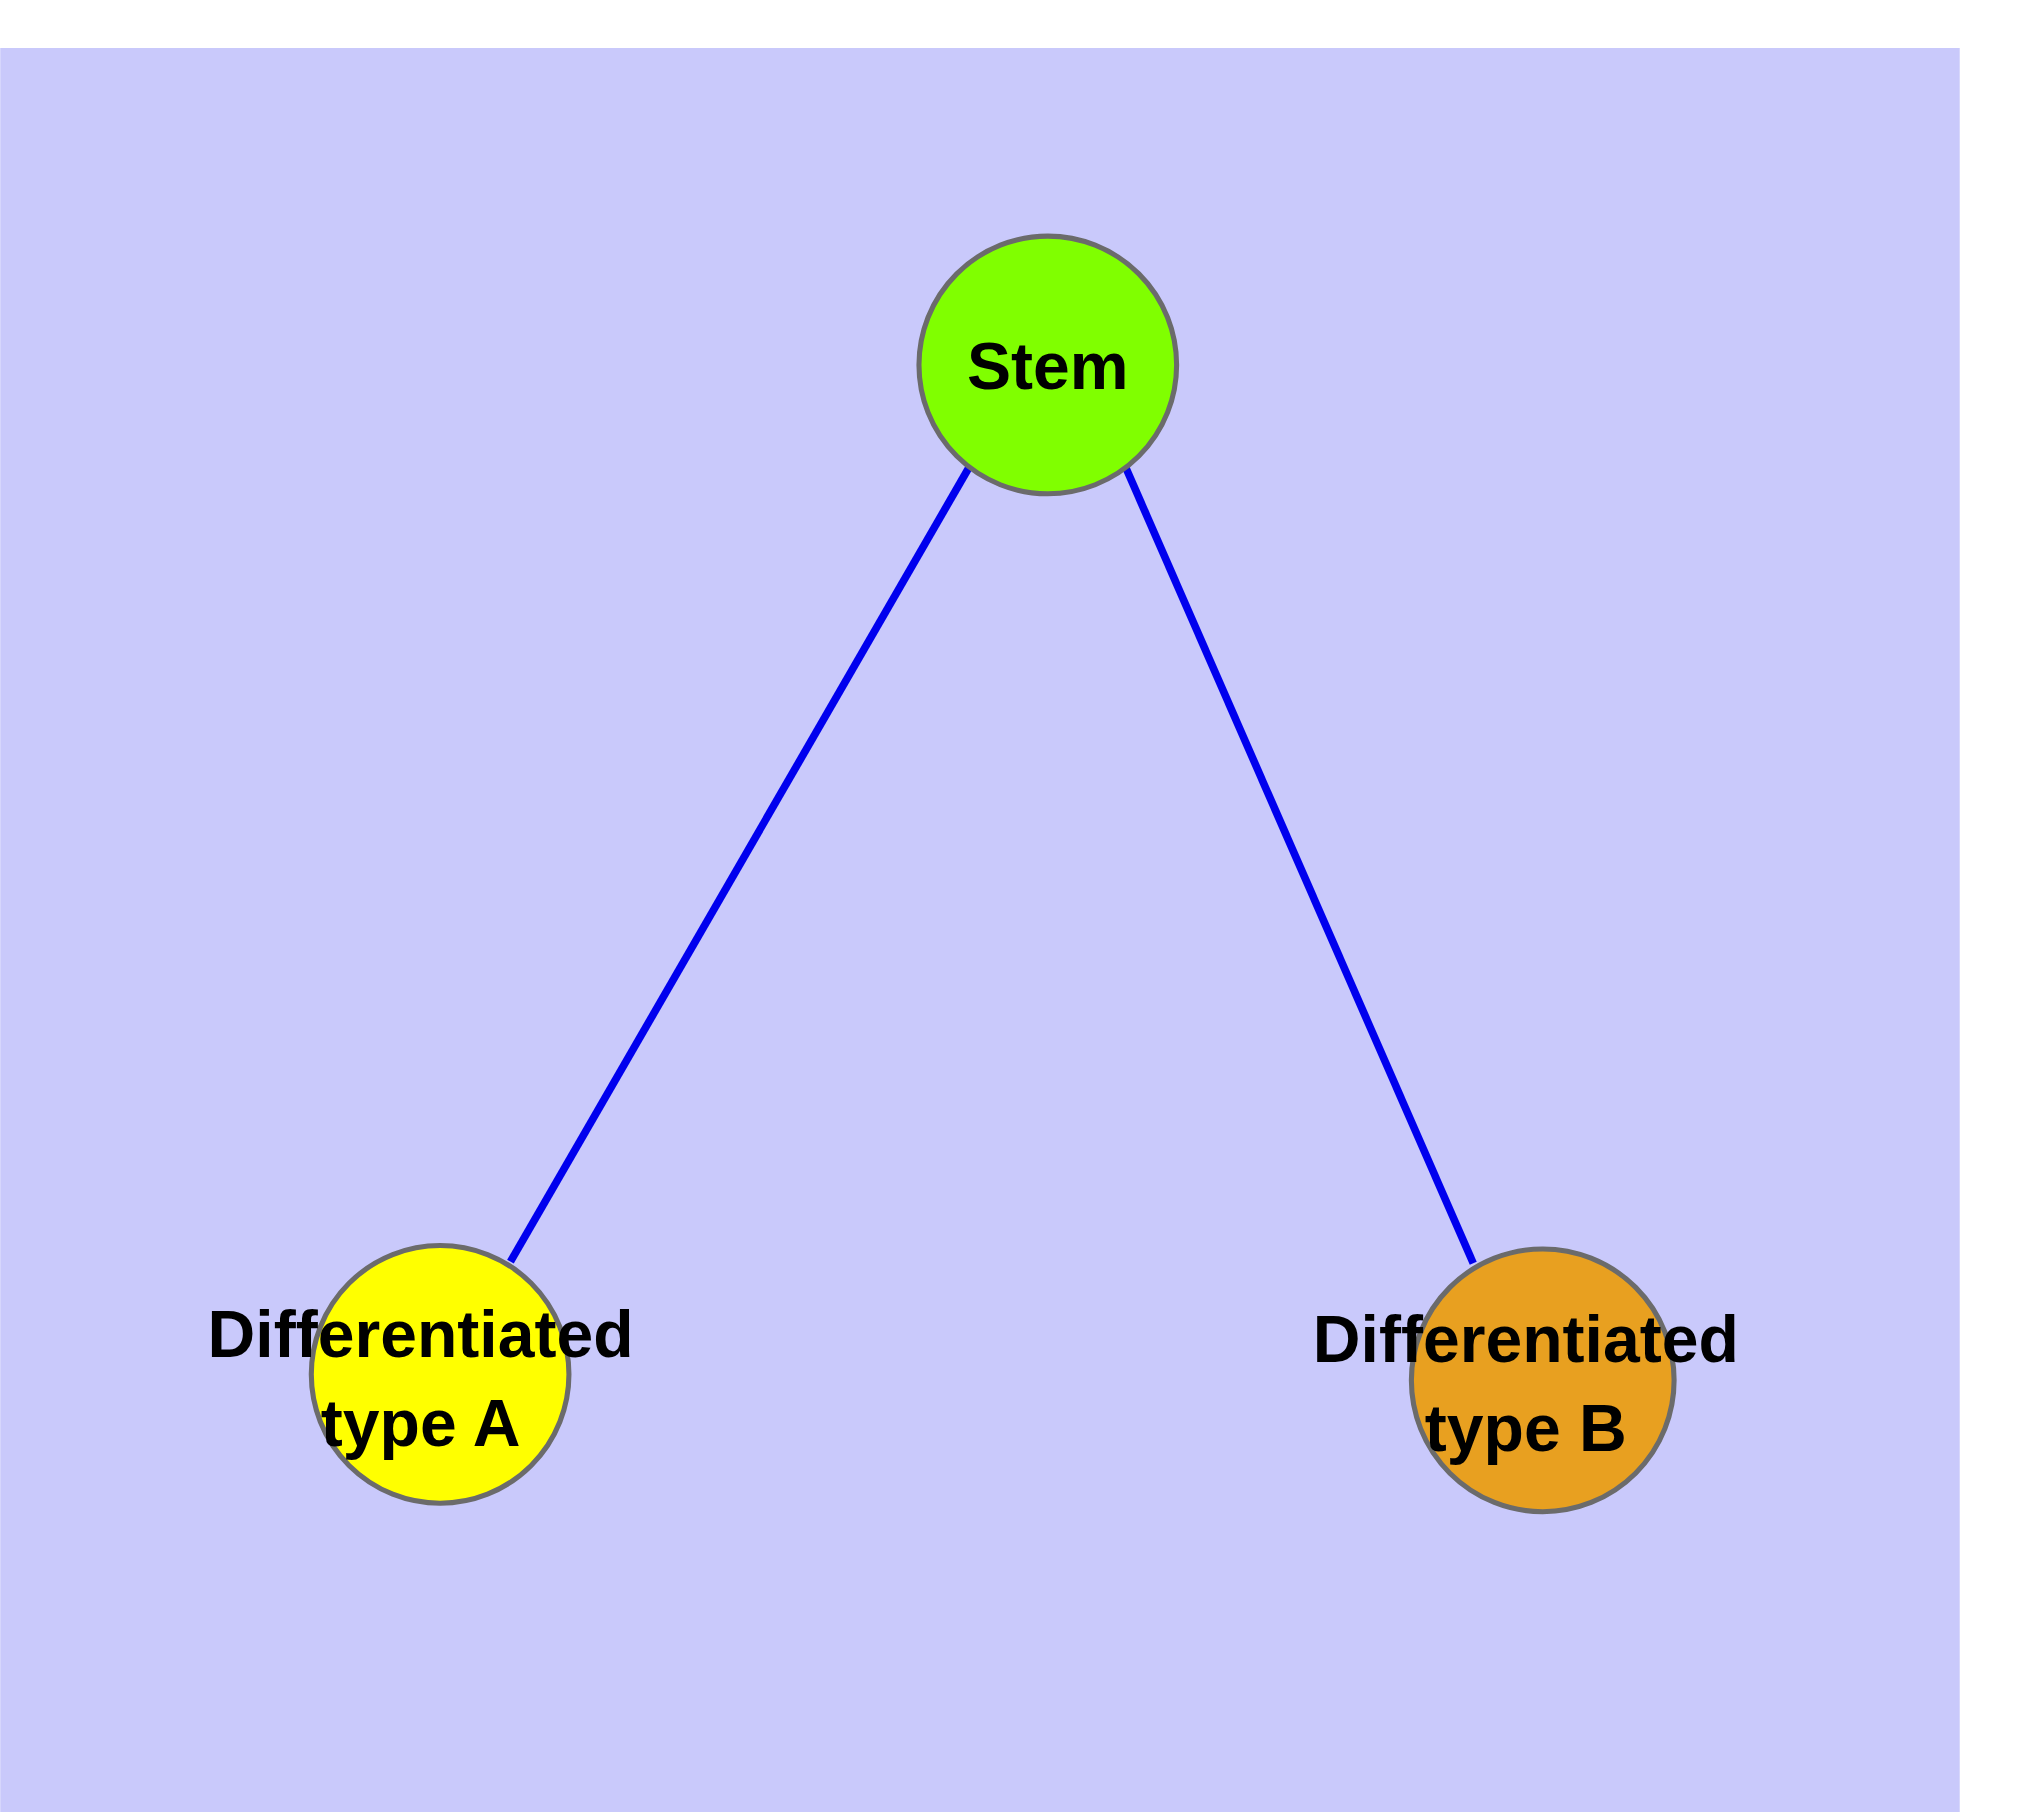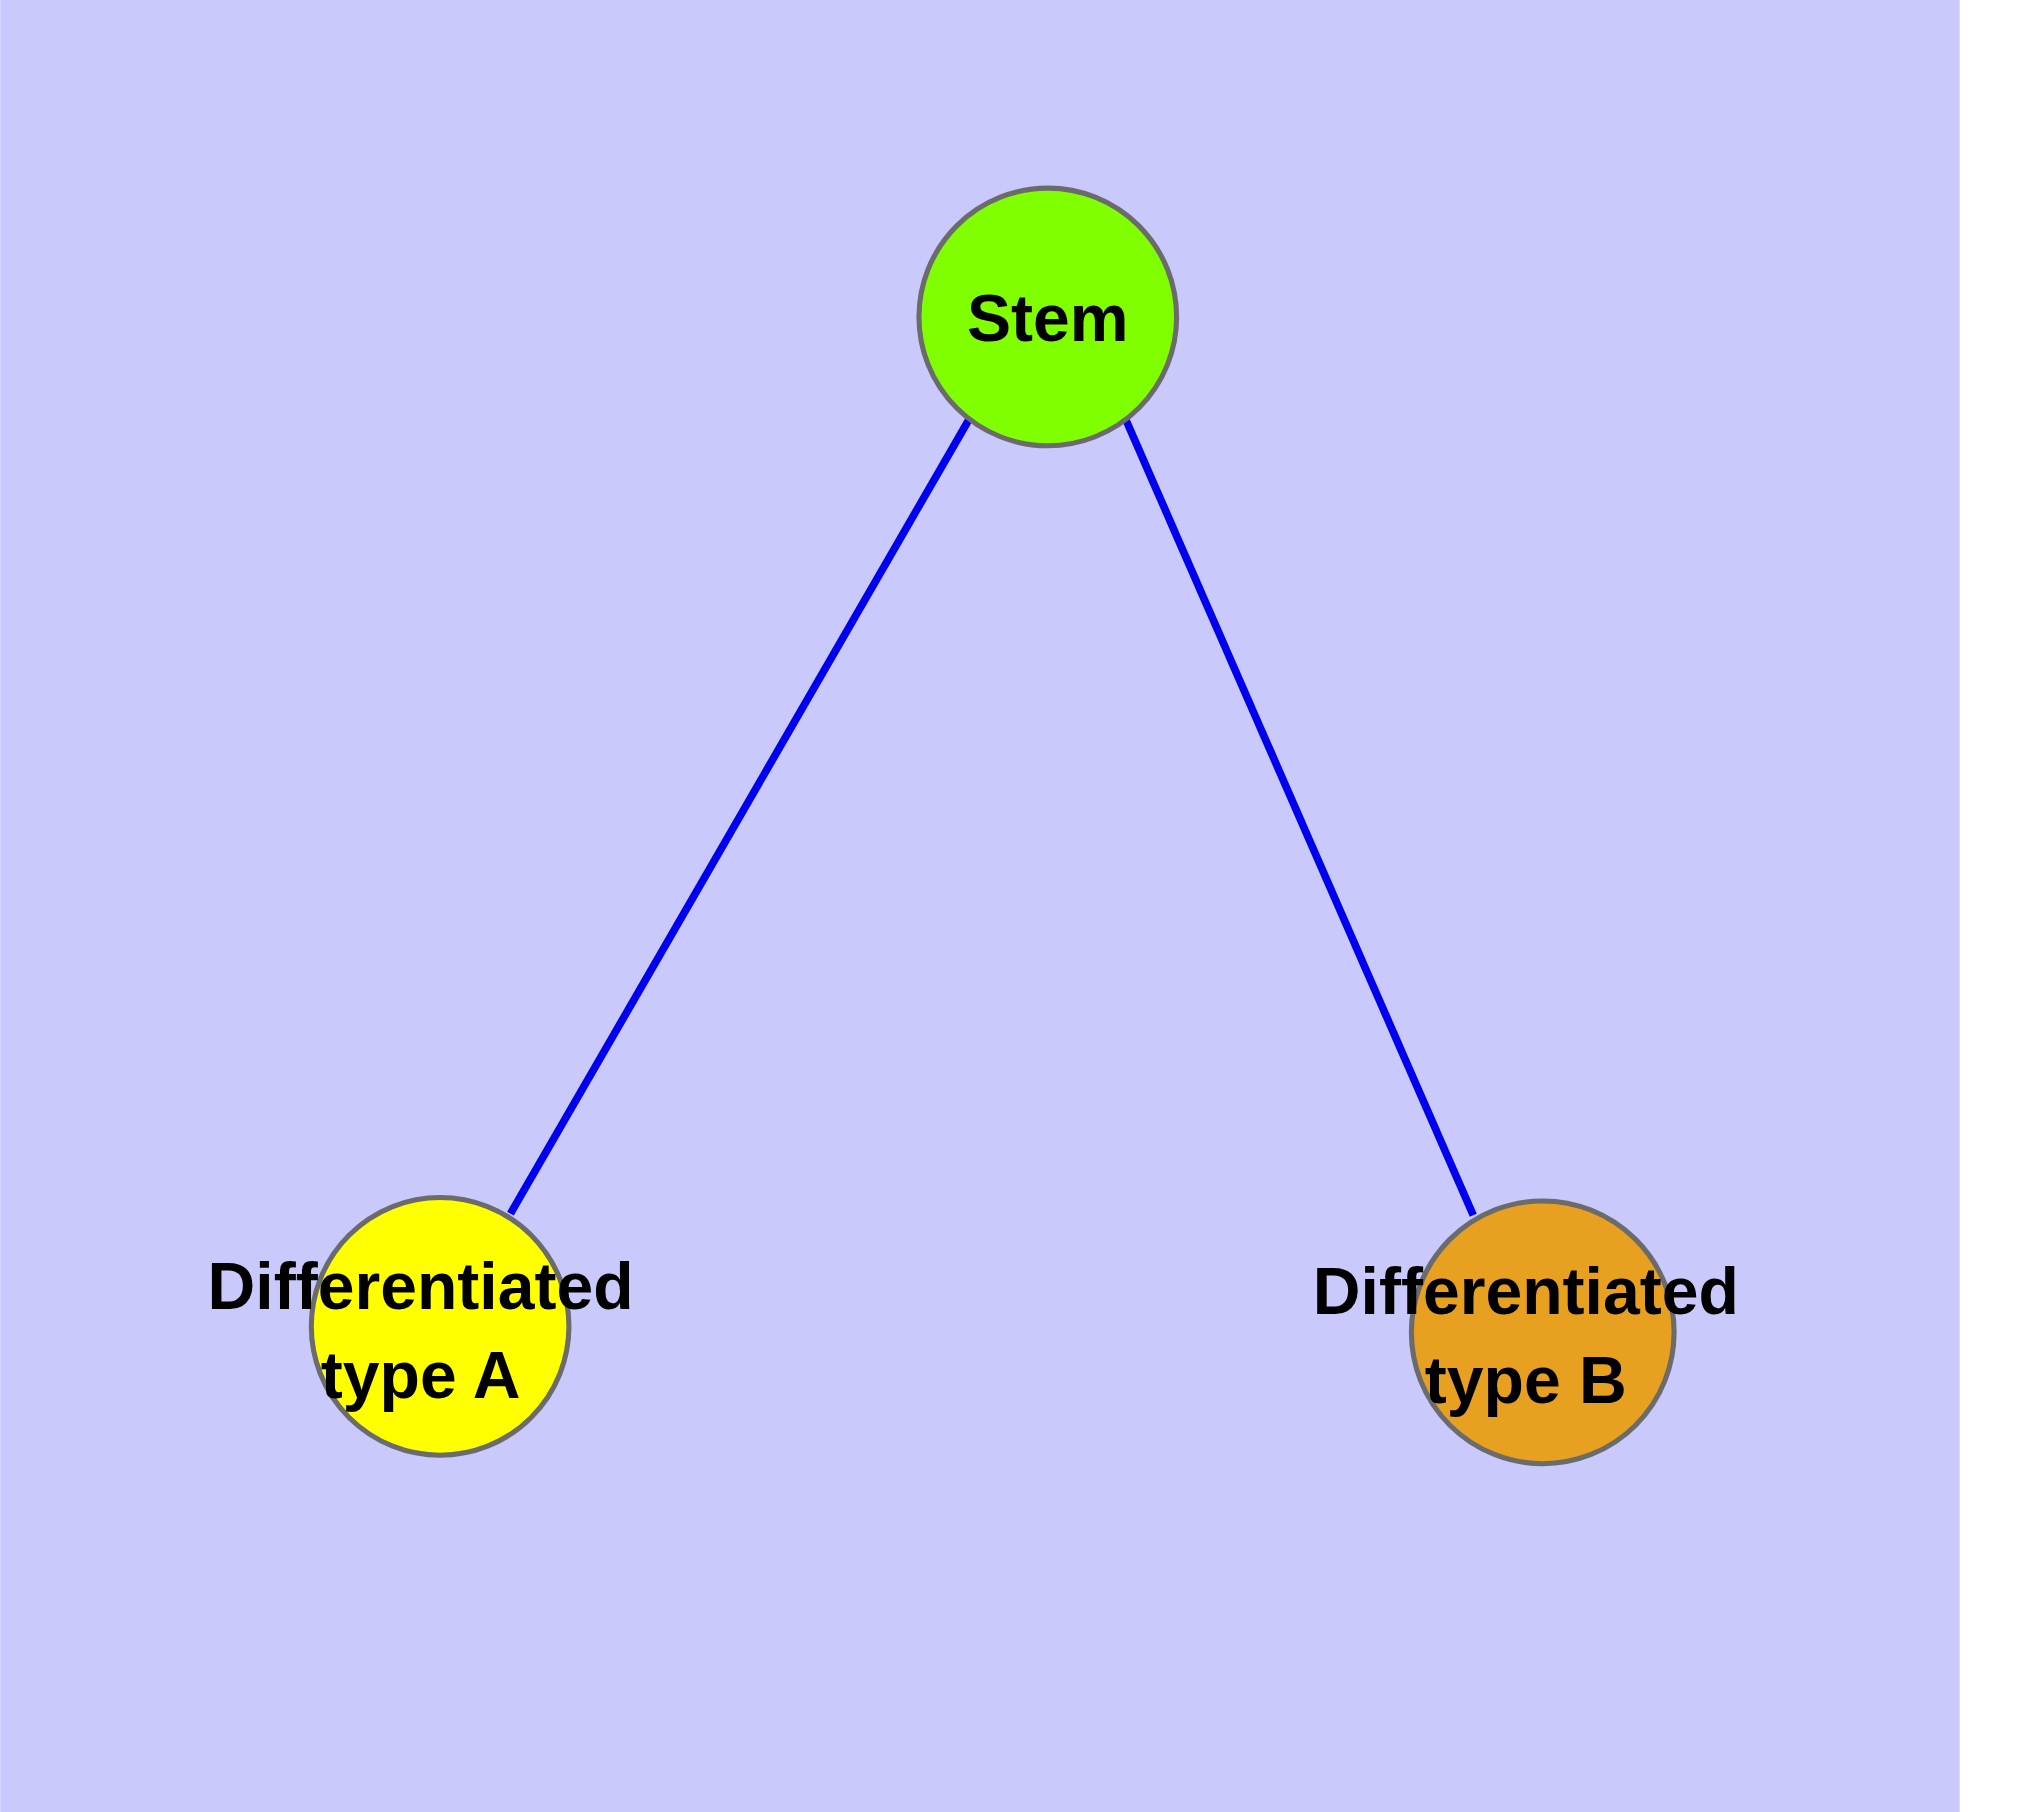--- a/index.html
+++ b/index.html
@@ -11,20 +11,21 @@
   body {
     width: 2021px;
     height: 1812px;
     overflow: hidden;
     font-family: "Liberation Sans", "DejaVu Sans", sans-serif;
   }
   #graph-canvas {
     position: relative;
     width: 2021px;
     height: 1584px;
+    margin-top: 48px;
   }
   #graph-svg {
     position: absolute;
     top: 0;
     left: 0;
     width: 2021px;
     height: 1812px;
     display: block;
   }
   .node-label {

